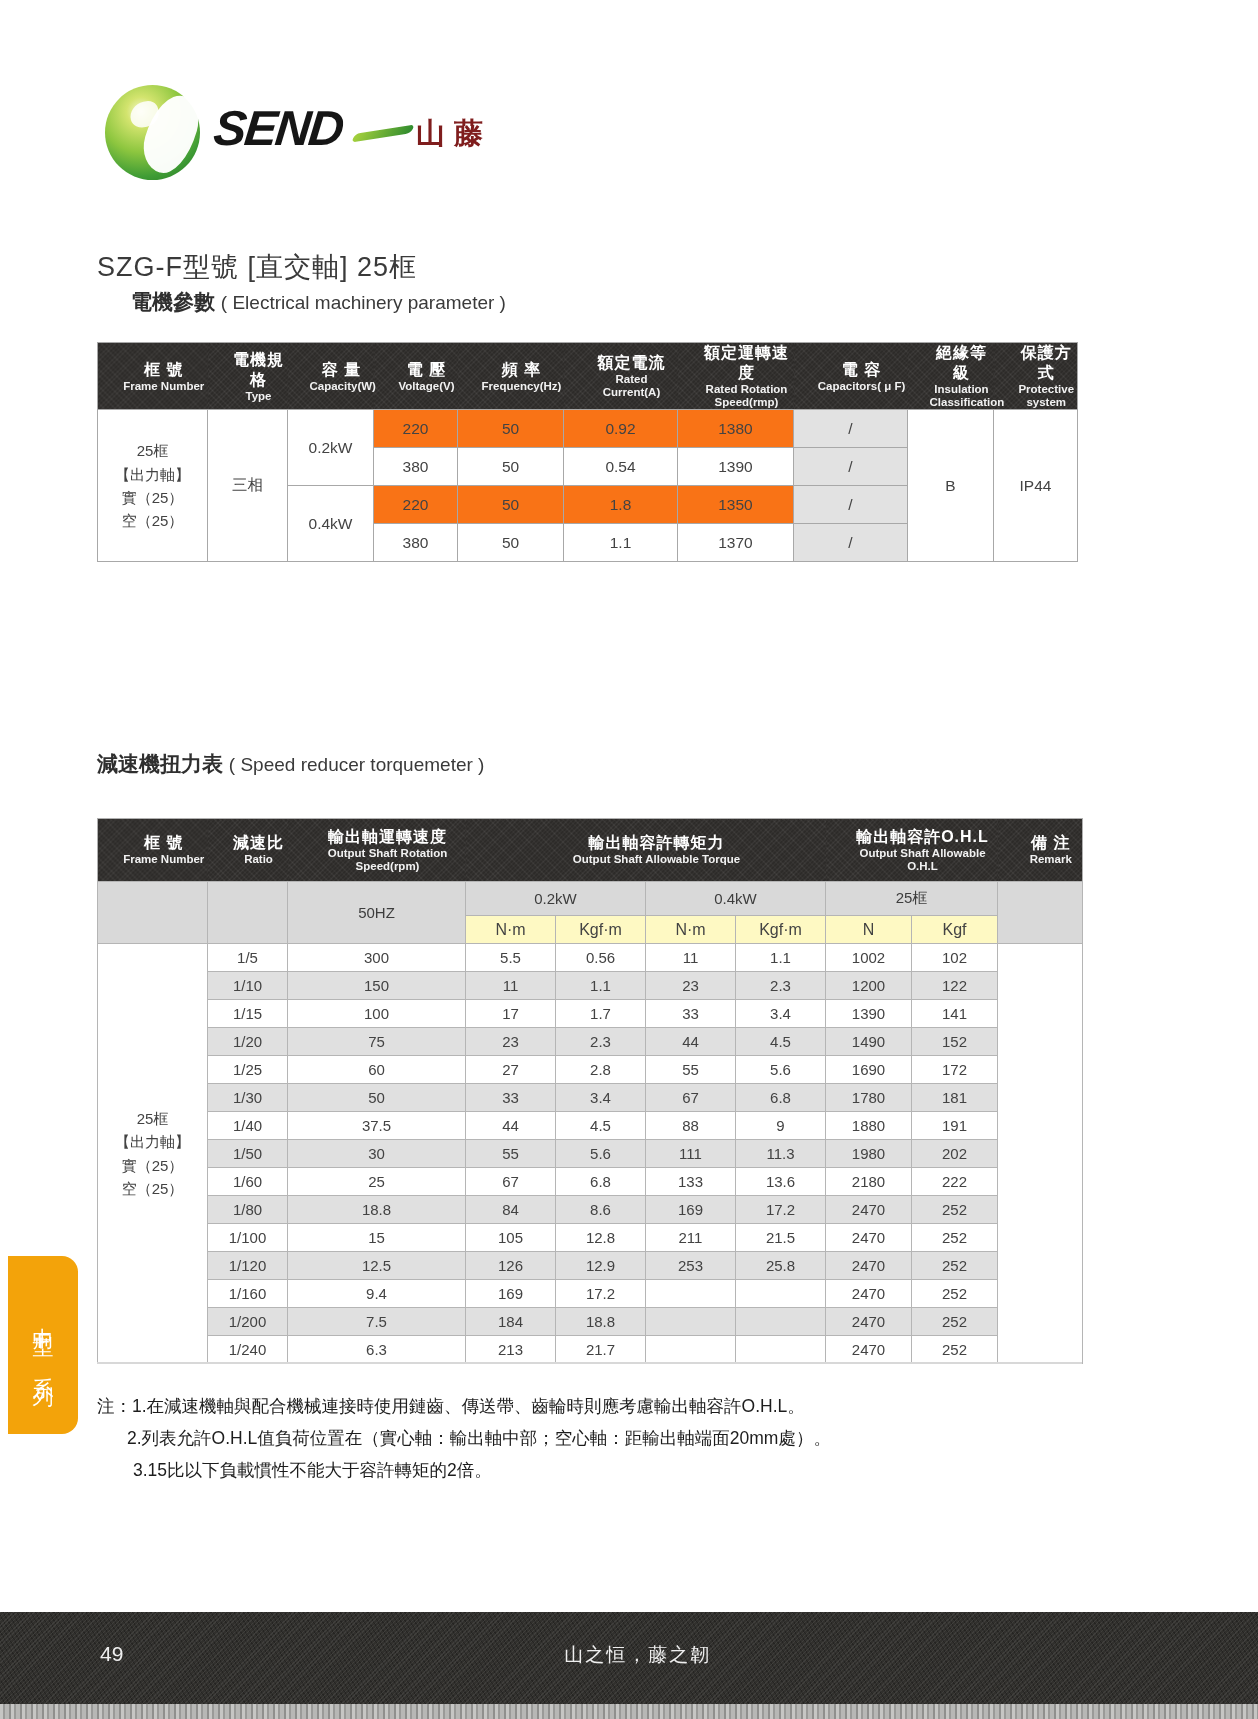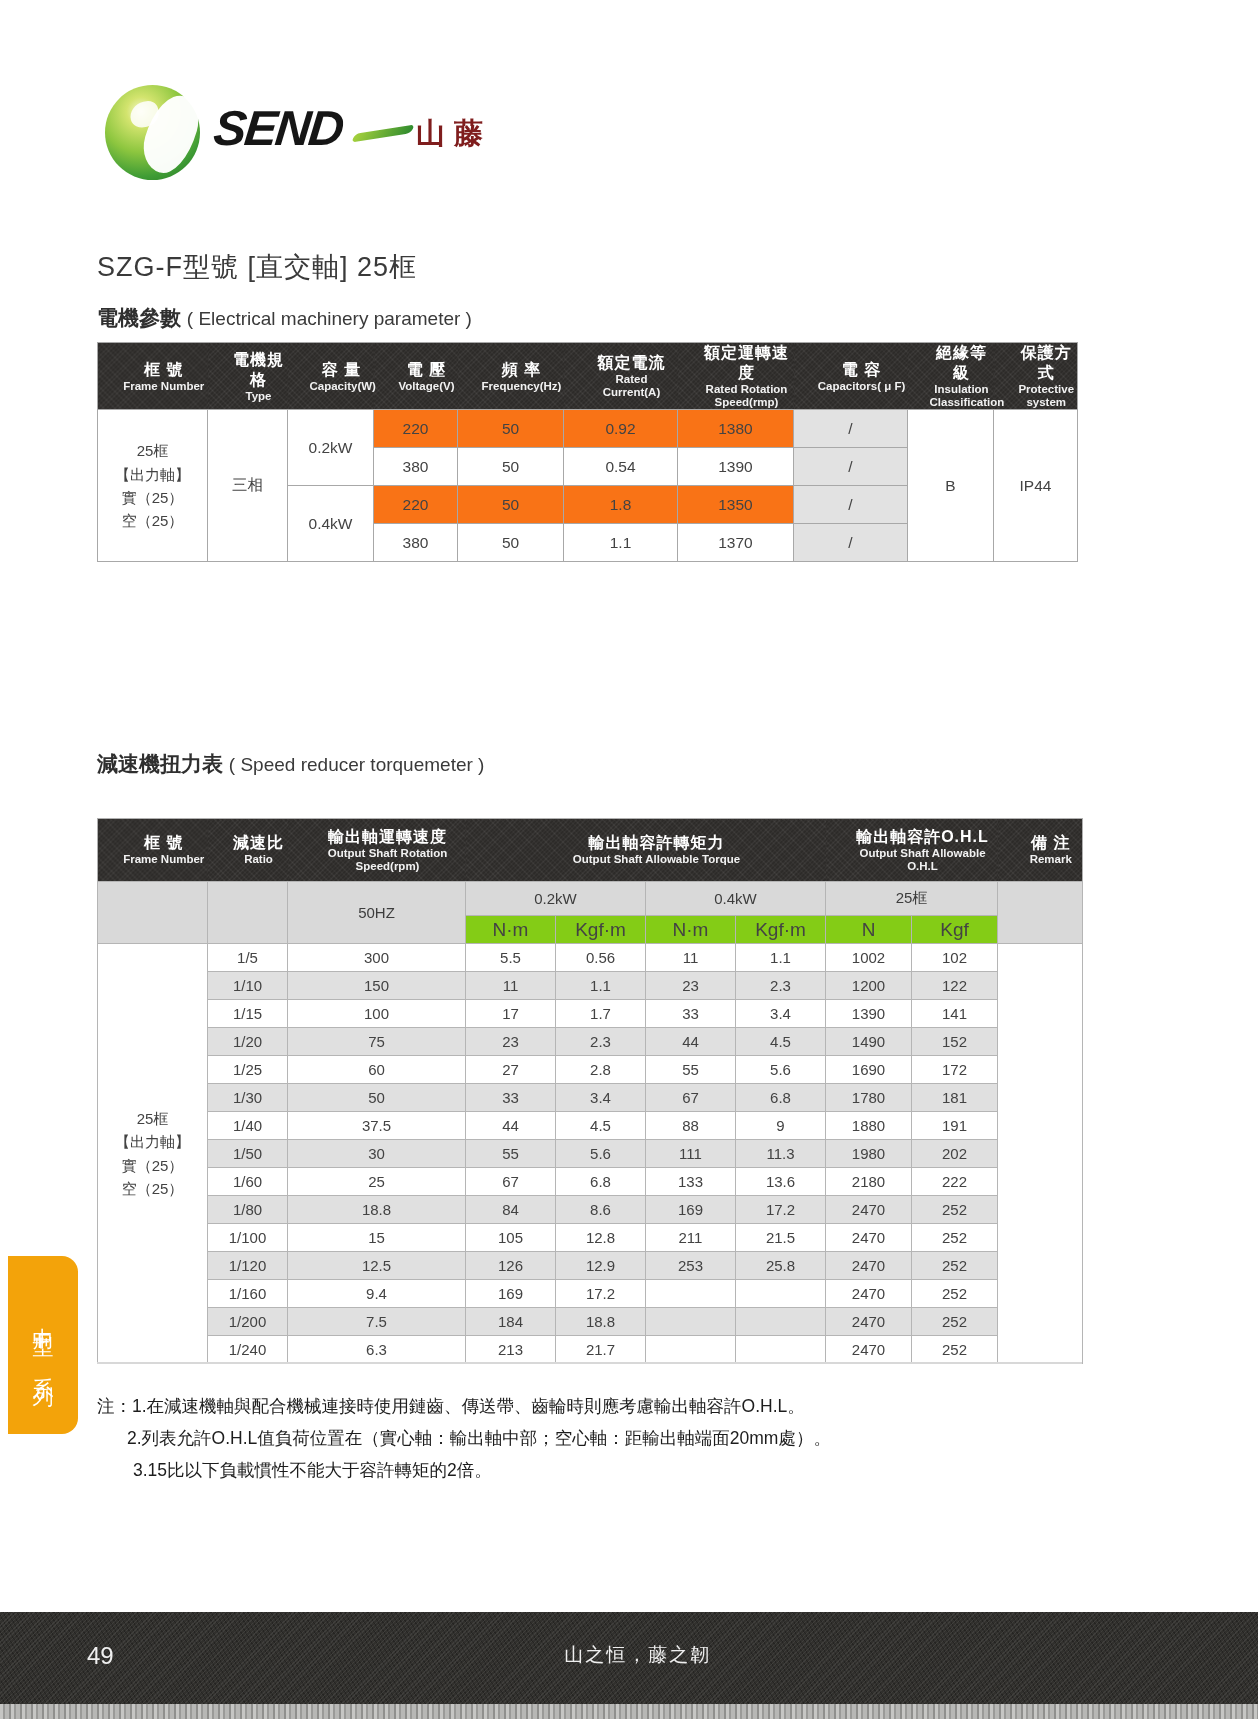--- a/index.html
+++ b/index.html
@@ -17,21 +17,21 @@
          letter-spacing:-2px;color:#161616;transform:skewX(-6deg);line-height:1;}
   .logo-swoosh{position:absolute;left:356px;top:129px;width:54px;height:9px;border-radius:5px;
          background:linear-gradient(90deg,#a5d13d,#2f8b2e);transform:skewX(-35deg) rotate(-10deg);}
   .logo-cn{position:absolute;left:416px;top:114px;font-size:29px;font-weight:bold;color:#7f1d1d;letter-spacing:9px;}
 
   
   .doc-title{position:absolute;left:97px;top:249px;font-size:27px;letter-spacing:1px;color:#3a3a3a;}
   .sec{position:absolute;left:97px;font-size:21px;color:#2f2f2f;}
   .sec .cnb{font-weight:bold;}
   .sec .enl{font-size:19px;font-weight:normal;color:#3a3a3a;}
-  .sec1{top:304px;} .sec2{top:750px;}
+  .sec1{top:288px;margin-left:34px;} .sec2{top:750px;}
 
   
   table{border-collapse:collapse;table-layout:fixed;}
   th,td{padding:0;text-align:center;vertical-align:middle;}
   .darkhead th{background:#2d2b29;color:#fff;border:none;
      background-image:repeating-linear-gradient(135deg,rgba(255,255,255,.06) 0 1px,rgba(0,0,0,0) 1px 3px),
                       repeating-linear-gradient(45deg,rgba(255,255,255,.05) 0 1px,rgba(0,0,0,0) 1px 4px);padding-left:22px;}
   .cn{display:block;font-size:16px;letter-spacing:1px;line-height:1.25;}
   .en{display:block;font-size:11.5px;line-height:1.15;color:#f2f2f2;}
   .pre{white-space:pre-line;}
@@ -42,21 +42,21 @@
   .t1 td{border:1px solid #a8a8a8;height:37px;font-size:15.5px;color:#434343;}
   .t1 .g{background:#f97316;}
   .t1 .cap{background:#e2e2e2;}
   .t1 .framecell{font-size:15px;line-height:1.55;}
 
   
   .t2{position:absolute;left:97px;top:818px;width:985px;border:1px solid #b0b0b0;}
   .t2 th{height:62px;}
   .t2 td{border:1px solid #b5b5b5;font-size:15px;color:#434343;}
   .t2 .sub td{background:#d9d9d9;height:33px;font-size:15px;color:#3d3d3d;}
-  .t2 .sub2 td{background:#84cc16;height:27px;font-size:19px;}
+  .t2 .sub2 td{background:#fef9c3;height:27px;font-size:16px;}
   .t2 tr.w td{background:#ffffff;height:27px;}
   .t2 tr.g2 td{background:#e0e0e0;height:27px;}
   .t2 td.framecell{background:#ffffff !important;font-size:15px;line-height:1.55;}
   .t2 td.remarkcell{background:#ffffff !important;}
   .t2-underline{position:absolute;left:97px;top:1362px;width:985px;height:2px;background:#d8d8d8;}
 
   
   .notes{position:absolute;left:97px;top:1390px;width:960px;font-size:17.5px;color:#1d1d1d;line-height:32px;}
   .notes .n1{display:block;}
   .notes .n2{display:block;padding-left:30px;}
@@ -64,21 +64,21 @@
 
   
   .side-tab{position:absolute;left:8px;top:1256px;width:70px;height:178px;background:#F3A30A;
         border-radius:0 16px 16px 0;display:flex;align-items:center;justify-content:center;}
   .side-tab span{writing-mode:vertical-rl;text-orientation:upright;color:#fff;font-size:21px;letter-spacing:9px;}
 
   
   .footer{position:absolute;left:0;top:1612px;width:1258px;height:92px;background:#31302d;
      background-image:repeating-linear-gradient(135deg,rgba(255,255,255,.07) 0 1px,rgba(0,0,0,0) 1px 3px),
                       repeating-linear-gradient(60deg,rgba(0,0,0,.25) 0 1px,rgba(0,0,0,0) 1px 4px);}
-  .footer .pgnum{position:absolute;left:87px;top:30px;font-size:24px;color:#efefef;text-align:right;}
+  .footer .pgnum{position:absolute;left:100px;top:30px;font-size:21px;color:#efefef;text-align:right;}
   .footer .slogan{position:absolute;left:50%;top:30px;transform:translateX(-44%);font-size:19px;color:#efefef;letter-spacing:2px;}
   .bottomstrip{position:absolute;left:0;top:1704px;width:1258px;height:15px;
      background:repeating-linear-gradient(90deg,#c6c6c4 0 3px,#9a9a98 3px 5px,#b7b7b5 5px 9px,#8f8f8d 9px 11px);}
 </style>
 </head>
 <body>
 
 <div class="page">
 
   <div class="globe"></div>

